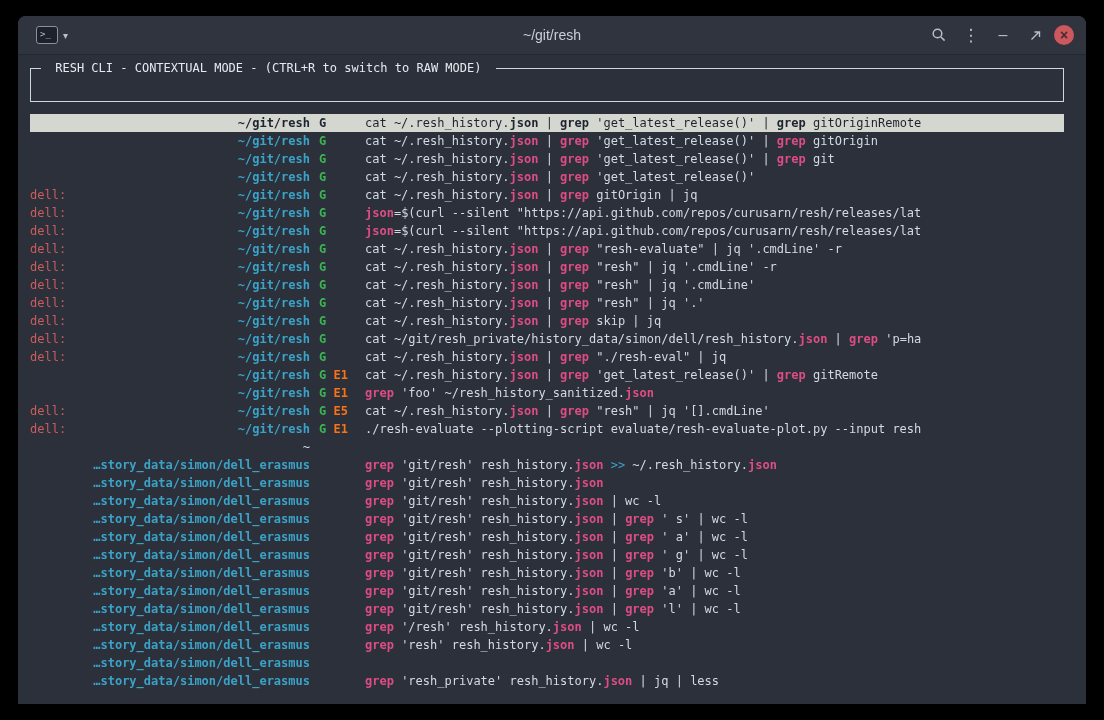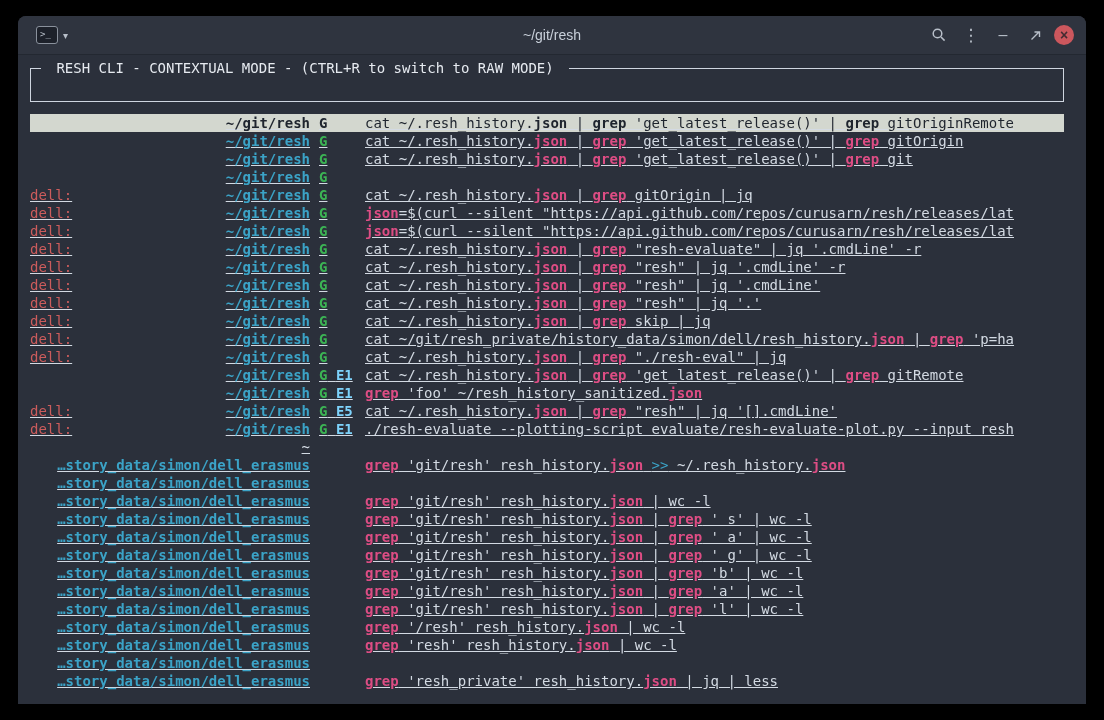--- a/index.html
+++ b/index.html
@@ -13,33 +13,33 @@
   button{background:none;border:none;padding:0;margin:0;color:inherit;font:inherit;cursor:pointer;}
   .app-btn{display:flex;align-items:center;gap:5px;padding:3px 6px;border-radius:3px;}
   .app-icon{display:inline-block;width:20px;height:16px;background:#1d212a;border:1px solid #8a919c;border-radius:3px;position:relative;}
   .app-icon i{position:absolute;left:3px;top:1px;font-style:normal;font-size:9px;line-height:12px;color:#b8bfc9;font-family:"DejaVu Sans Mono",monospace;}
   .chev{font-size:10px;color:#b8bfc9;}
   .tb-btn{width:26px;height:26px;display:flex;align-items:center;justify-content:center;border-radius:3px;color:#b8bfc9;font-size:16px;line-height:1;}
   .tb-btn svg{display:block;}
   .tb-btn.close{width:20px;height:20px;background:#cc575d;border-radius:50%;color:#432b31;font-size:14px;font-weight:bold;}
   .menu-glyph{font-size:17px;letter-spacing:0;}
   
-  .term{position:absolute;top:38px;left:0;right:0;bottom:0;padding:6px 22px 15px 12px;font-family:"DejaVu Sans Mono",monospace;font-size:14px;line-height:18px;color:#d3dae3;overflow:hidden;text-decoration:underline;}
+  .term{position:absolute;top:38px;left:0;right:0;bottom:0;padding:6px 22px 15px 12px;font-family:"DejaVu Sans Mono",monospace;font-size:12px;line-height:18px;color:#d3dae3;overflow:hidden;}
   .querybox{position:relative;border:1px solid #cfd6e0;height:34px;margin-top:8px;box-sizing:border-box;}
   .box-title{position:absolute;top:-10px;left:10px;background:#2b303b;padding:0 7px;color:#e6eaf0;white-space:pre;}
   .query{padding:7px 9px 0 9px;color:#e6eaf0;white-space:pre;}
   .list{margin-top:12px;}
   .row{display:flex;height:18px;white-space:pre;overflow:hidden;}
   .left{width:280px;flex:none;display:flex;justify-content:space-between;overflow:hidden;}
   .host{color:#cc5c5c;text-align:right;}
   .dir{color:#3ba3c7;font-weight:bold;margin-left:auto;}
   .dir.plain{color:#d3dae3;font-weight:normal;}
   .flags{width:55px;flex:none;padding-left:9px;box-sizing:border-box;font-weight:bold;}
   .flag-g{color:#3cb454;}
-  .flag-r{color:#7dd3fc;}
+  .flag-r{color:#f97316;}
   .cmd{flex:1;overflow:hidden;}
   .seg-p{color:#d3dae3;}
   .seg-m{color:#dd4d84;font-weight:bold;}
   .seg-o{color:#3ba3c7;}
   .row.selected{background:#d3d7cf;}
   .row.selected span{color:#1e242e !important;}
 </style>
 </head>
 <body>
 
@@ -85,38 +85,38 @@
     </div>
 
     <div class="term">
       <div class="querybox">
         <span class="box-title"> RESH CLI - CONTEXTUAL MODE - (CTRL+R to switch to RAW MODE) </span>
       </div>
       <div class="list">
           <div class="row selected"><span class="left"><span class="host"></span><span class="dir">~/git/resh</span></span><span class="flags"><span class="flag-g">G</span></span><span class="cmd"><span class="seg-p">cat ~/.resh_history.</span><span class="seg-m">json</span><span class="seg-p"> | </span><span class="seg-m">grep</span><span class="seg-p"> 'get_latest_release()' | </span><span class="seg-m">grep</span><span class="seg-p"> gitOriginRemote</span></span></div>
           <div class="row"><span class="left"><span class="host"></span><span class="dir">~/git/resh</span></span><span class="flags"><span class="flag-g">G</span></span><span class="cmd"><span class="seg-p">cat ~/.resh_history.</span><span class="seg-m">json</span><span class="seg-p"> | </span><span class="seg-m">grep</span><span class="seg-p"> 'get_latest_release()' | </span><span class="seg-m">grep</span><span class="seg-p"> gitOrigin</span></span></div>
           <div class="row"><span class="left"><span class="host"></span><span class="dir">~/git/resh</span></span><span class="flags"><span class="flag-g">G</span></span><span class="cmd"><span class="seg-p">cat ~/.resh_history.</span><span class="seg-m">json</span><span class="seg-p"> | </span><span class="seg-m">grep</span><span class="seg-p"> 'get_latest_release()' | </span><span class="seg-m">grep</span><span class="seg-p"> git</span></span></div>
-          <div class="row"><span class="left"><span class="host"></span><span class="dir">~/git/resh</span></span><span class="flags"><span class="flag-g">G</span></span></div>
+          <div class="row"><span class="left"><span class="host"></span><span class="dir">~/git/resh</span></span><span class="flags"><span class="flag-g">G</span></span><span class="cmd"><span class="seg-p">cat ~/.resh_history.</span><span class="seg-m">json</span><span class="seg-p"> | </span><span class="seg-m">grep</span><span class="seg-p"> 'get_latest_release()'</span></span></div>
           <div class="row"><span class="left"><span class="host">dell:</span><span class="dir">~/git/resh</span></span><span class="flags"><span class="flag-g">G</span></span><span class="cmd"><span class="seg-p">cat ~/.resh_history.</span><span class="seg-m">json</span><span class="seg-p"> | </span><span class="seg-m">grep</span><span class="seg-p"> gitOrigin | jq</span></span></div>
           <div class="row"><span class="left"><span class="host">dell:</span><span class="dir">~/git/resh</span></span><span class="flags"><span class="flag-g">G</span></span><span class="cmd"><span class="seg-m">json</span><span class="seg-p">=$(curl --silent "https://api.github.com/repos/curusarn/resh/releases/lat</span></span></div>
           <div class="row"><span class="left"><span class="host">dell:</span><span class="dir">~/git/resh</span></span><span class="flags"><span class="flag-g">G</span></span><span class="cmd"><span class="seg-m">json</span><span class="seg-p">=$(curl --silent "https://api.github.com/repos/curusarn/resh/releases/lat</span></span></div>
           <div class="row"><span class="left"><span class="host">dell:</span><span class="dir">~/git/resh</span></span><span class="flags"><span class="flag-g">G</span></span><span class="cmd"><span class="seg-p">cat ~/.resh_history.</span><span class="seg-m">json</span><span class="seg-p"> | </span><span class="seg-m">grep</span><span class="seg-p"> "resh-evaluate" | jq '.cmdLine' -r</span></span></div>
           <div class="row"><span class="left"><span class="host">dell:</span><span class="dir">~/git/resh</span></span><span class="flags"><span class="flag-g">G</span></span><span class="cmd"><span class="seg-p">cat ~/.resh_history.</span><span class="seg-m">json</span><span class="seg-p"> | </span><span class="seg-m">grep</span><span class="seg-p"> "resh" | jq '.cmdLine' -r</span></span></div>
           <div class="row"><span class="left"><span class="host">dell:</span><span class="dir">~/git/resh</span></span><span class="flags"><span class="flag-g">G</span></span><span class="cmd"><span class="seg-p">cat ~/.resh_history.</span><span class="seg-m">json</span><span class="seg-p"> | </span><span class="seg-m">grep</span><span class="seg-p"> "resh" | jq '.cmdLine'</span></span></div>
           <div class="row"><span class="left"><span class="host">dell:</span><span class="dir">~/git/resh</span></span><span class="flags"><span class="flag-g">G</span></span><span class="cmd"><span class="seg-p">cat ~/.resh_history.</span><span class="seg-m">json</span><span class="seg-p"> | </span><span class="seg-m">grep</span><span class="seg-p"> "resh" | jq '.'</span></span></div>
           <div class="row"><span class="left"><span class="host">dell:</span><span class="dir">~/git/resh</span></span><span class="flags"><span class="flag-g">G</span></span><span class="cmd"><span class="seg-p">cat ~/.resh_history.</span><span class="seg-m">json</span><span class="seg-p"> | </span><span class="seg-m">grep</span><span class="seg-p"> skip | jq</span></span></div>
           <div class="row"><span class="left"><span class="host">dell:</span><span class="dir">~/git/resh</span></span><span class="flags"><span class="flag-g">G</span></span><span class="cmd"><span class="seg-p">cat ~/git/resh_private/history_data/simon/dell/resh_history.</span><span class="seg-m">json</span><span class="seg-p"> | </span><span class="seg-m">grep</span><span class="seg-p"> 'p=ha</span></span></div>
           <div class="row"><span class="left"><span class="host">dell:</span><span class="dir">~/git/resh</span></span><span class="flags"><span class="flag-g">G</span></span><span class="cmd"><span class="seg-p">cat ~/.resh_history.</span><span class="seg-m">json</span><span class="seg-p"> | </span><span class="seg-m">grep</span><span class="seg-p"> "./resh-eval" | jq</span></span></div>
           <div class="row"><span class="left"><span class="host"></span><span class="dir">~/git/resh</span></span><span class="flags"><span class="flag-g">G</span> <span class="flag-r">E1</span></span><span class="cmd"><span class="seg-p">cat ~/.resh_history.</span><span class="seg-m">json</span><span class="seg-p"> | </span><span class="seg-m">grep</span><span class="seg-p"> 'get_latest_release()' | </span><span class="seg-m">grep</span><span class="seg-p"> gitRemote</span></span></div>
           <div class="row"><span class="left"><span class="host"></span><span class="dir">~/git/resh</span></span><span class="flags"><span class="flag-g">G</span> <span class="flag-r">E1</span></span><span class="cmd"><span class="seg-m">grep</span><span class="seg-p"> 'foo' ~/resh_history_sanitized.</span><span class="seg-m">json</span></span></div>
           <div class="row"><span class="left"><span class="host">dell:</span><span class="dir">~/git/resh</span></span><span class="flags"><span class="flag-g">G</span> <span class="flag-r">E5</span></span><span class="cmd"><span class="seg-p">cat ~/.resh_history.</span><span class="seg-m">json</span><span class="seg-p"> | </span><span class="seg-m">grep</span><span class="seg-p"> "resh" | jq '[].cmdLine'</span></span></div>
           <div class="row"><span class="left"><span class="host">dell:</span><span class="dir">~/git/resh</span></span><span class="flags"><span class="flag-g">G</span> <span class="flag-r">E1</span></span><span class="cmd"><span class="seg-p">./resh-evaluate --plotting-script evaluate/resh-evaluate-plot.py --input resh</span></span></div>
           <div class="row"><span class="left"><span class="host"></span><span class="dir plain">~</span></span><span class="flags"></span></div>
           <div class="row"><span class="left"><span class="host"></span><span class="dir">…story_data/simon/dell_erasmus</span></span><span class="flags"></span><span class="cmd"><span class="seg-m">grep</span><span class="seg-p"> 'git/resh' resh_history.</span><span class="seg-m">json</span><span class="seg-p"> </span><span class="seg-o">&gt;&gt;</span><span class="seg-p"> ~/.resh_history.</span><span class="seg-m">json</span></span></div>
-          <div class="row"><span class="left"><span class="host"></span><span class="dir">…story_data/simon/dell_erasmus</span></span><span class="flags"></span></div>
+          <div class="row"><span class="left"><span class="host"></span><span class="dir">…story_data/simon/dell_erasmus</span></span><span class="flags"></span><span class="cmd"><span class="seg-m">grep</span><span class="seg-p"> 'git/resh' resh_history.</span><span class="seg-m">json</span></span></div>
           <div class="row"><span class="left"><span class="host"></span><span class="dir">…story_data/simon/dell_erasmus</span></span><span class="flags"></span><span class="cmd"><span class="seg-m">grep</span><span class="seg-p"> 'git/resh' resh_history.</span><span class="seg-m">json</span><span class="seg-p"> | wc -l</span></span></div>
           <div class="row"><span class="left"><span class="host"></span><span class="dir">…story_data/simon/dell_erasmus</span></span><span class="flags"></span><span class="cmd"><span class="seg-m">grep</span><span class="seg-p"> 'git/resh' resh_history.</span><span class="seg-m">json</span><span class="seg-p"> | </span><span class="seg-m">grep</span><span class="seg-p"> ' s' | wc -l</span></span></div>
           <div class="row"><span class="left"><span class="host"></span><span class="dir">…story_data/simon/dell_erasmus</span></span><span class="flags"></span><span class="cmd"><span class="seg-m">grep</span><span class="seg-p"> 'git/resh' resh_history.</span><span class="seg-m">json</span><span class="seg-p"> | </span><span class="seg-m">grep</span><span class="seg-p"> ' a' | wc -l</span></span></div>
           <div class="row"><span class="left"><span class="host"></span><span class="dir">…story_data/simon/dell_erasmus</span></span><span class="flags"></span><span class="cmd"><span class="seg-m">grep</span><span class="seg-p"> 'git/resh' resh_history.</span><span class="seg-m">json</span><span class="seg-p"> | </span><span class="seg-m">grep</span><span class="seg-p"> ' g' | wc -l</span></span></div>
           <div class="row"><span class="left"><span class="host"></span><span class="dir">…story_data/simon/dell_erasmus</span></span><span class="flags"></span><span class="cmd"><span class="seg-m">grep</span><span class="seg-p"> 'git/resh' resh_history.</span><span class="seg-m">json</span><span class="seg-p"> | </span><span class="seg-m">grep</span><span class="seg-p"> 'b' | wc -l</span></span></div>
           <div class="row"><span class="left"><span class="host"></span><span class="dir">…story_data/simon/dell_erasmus</span></span><span class="flags"></span><span class="cmd"><span class="seg-m">grep</span><span class="seg-p"> 'git/resh' resh_history.</span><span class="seg-m">json</span><span class="seg-p"> | </span><span class="seg-m">grep</span><span class="seg-p"> 'a' | wc -l</span></span></div>
           <div class="row"><span class="left"><span class="host"></span><span class="dir">…story_data/simon/dell_erasmus</span></span><span class="flags"></span><span class="cmd"><span class="seg-m">grep</span><span class="seg-p"> 'git/resh' resh_history.</span><span class="seg-m">json</span><span class="seg-p"> | </span><span class="seg-m">grep</span><span class="seg-p"> 'l' | wc -l</span></span></div>
           <div class="row"><span class="left"><span class="host"></span><span class="dir">…story_data/simon/dell_erasmus</span></span><span class="flags"></span><span class="cmd"><span class="seg-m">grep</span><span class="seg-p"> '/resh' resh_history.</span><span class="seg-m">json</span><span class="seg-p"> | wc -l</span></span></div>
           <div class="row"><span class="left"><span class="host"></span><span class="dir">…story_data/simon/dell_erasmus</span></span><span class="flags"></span><span class="cmd"><span class="seg-m">grep</span><span class="seg-p"> 'resh' resh_history.</span><span class="seg-m">json</span><span class="seg-p"> | wc -l</span></span></div>
           <div class="row"><span class="left"><span class="host"></span><span class="dir">…story_data/simon/dell_erasmus</span></span><span class="flags"></span></div>

